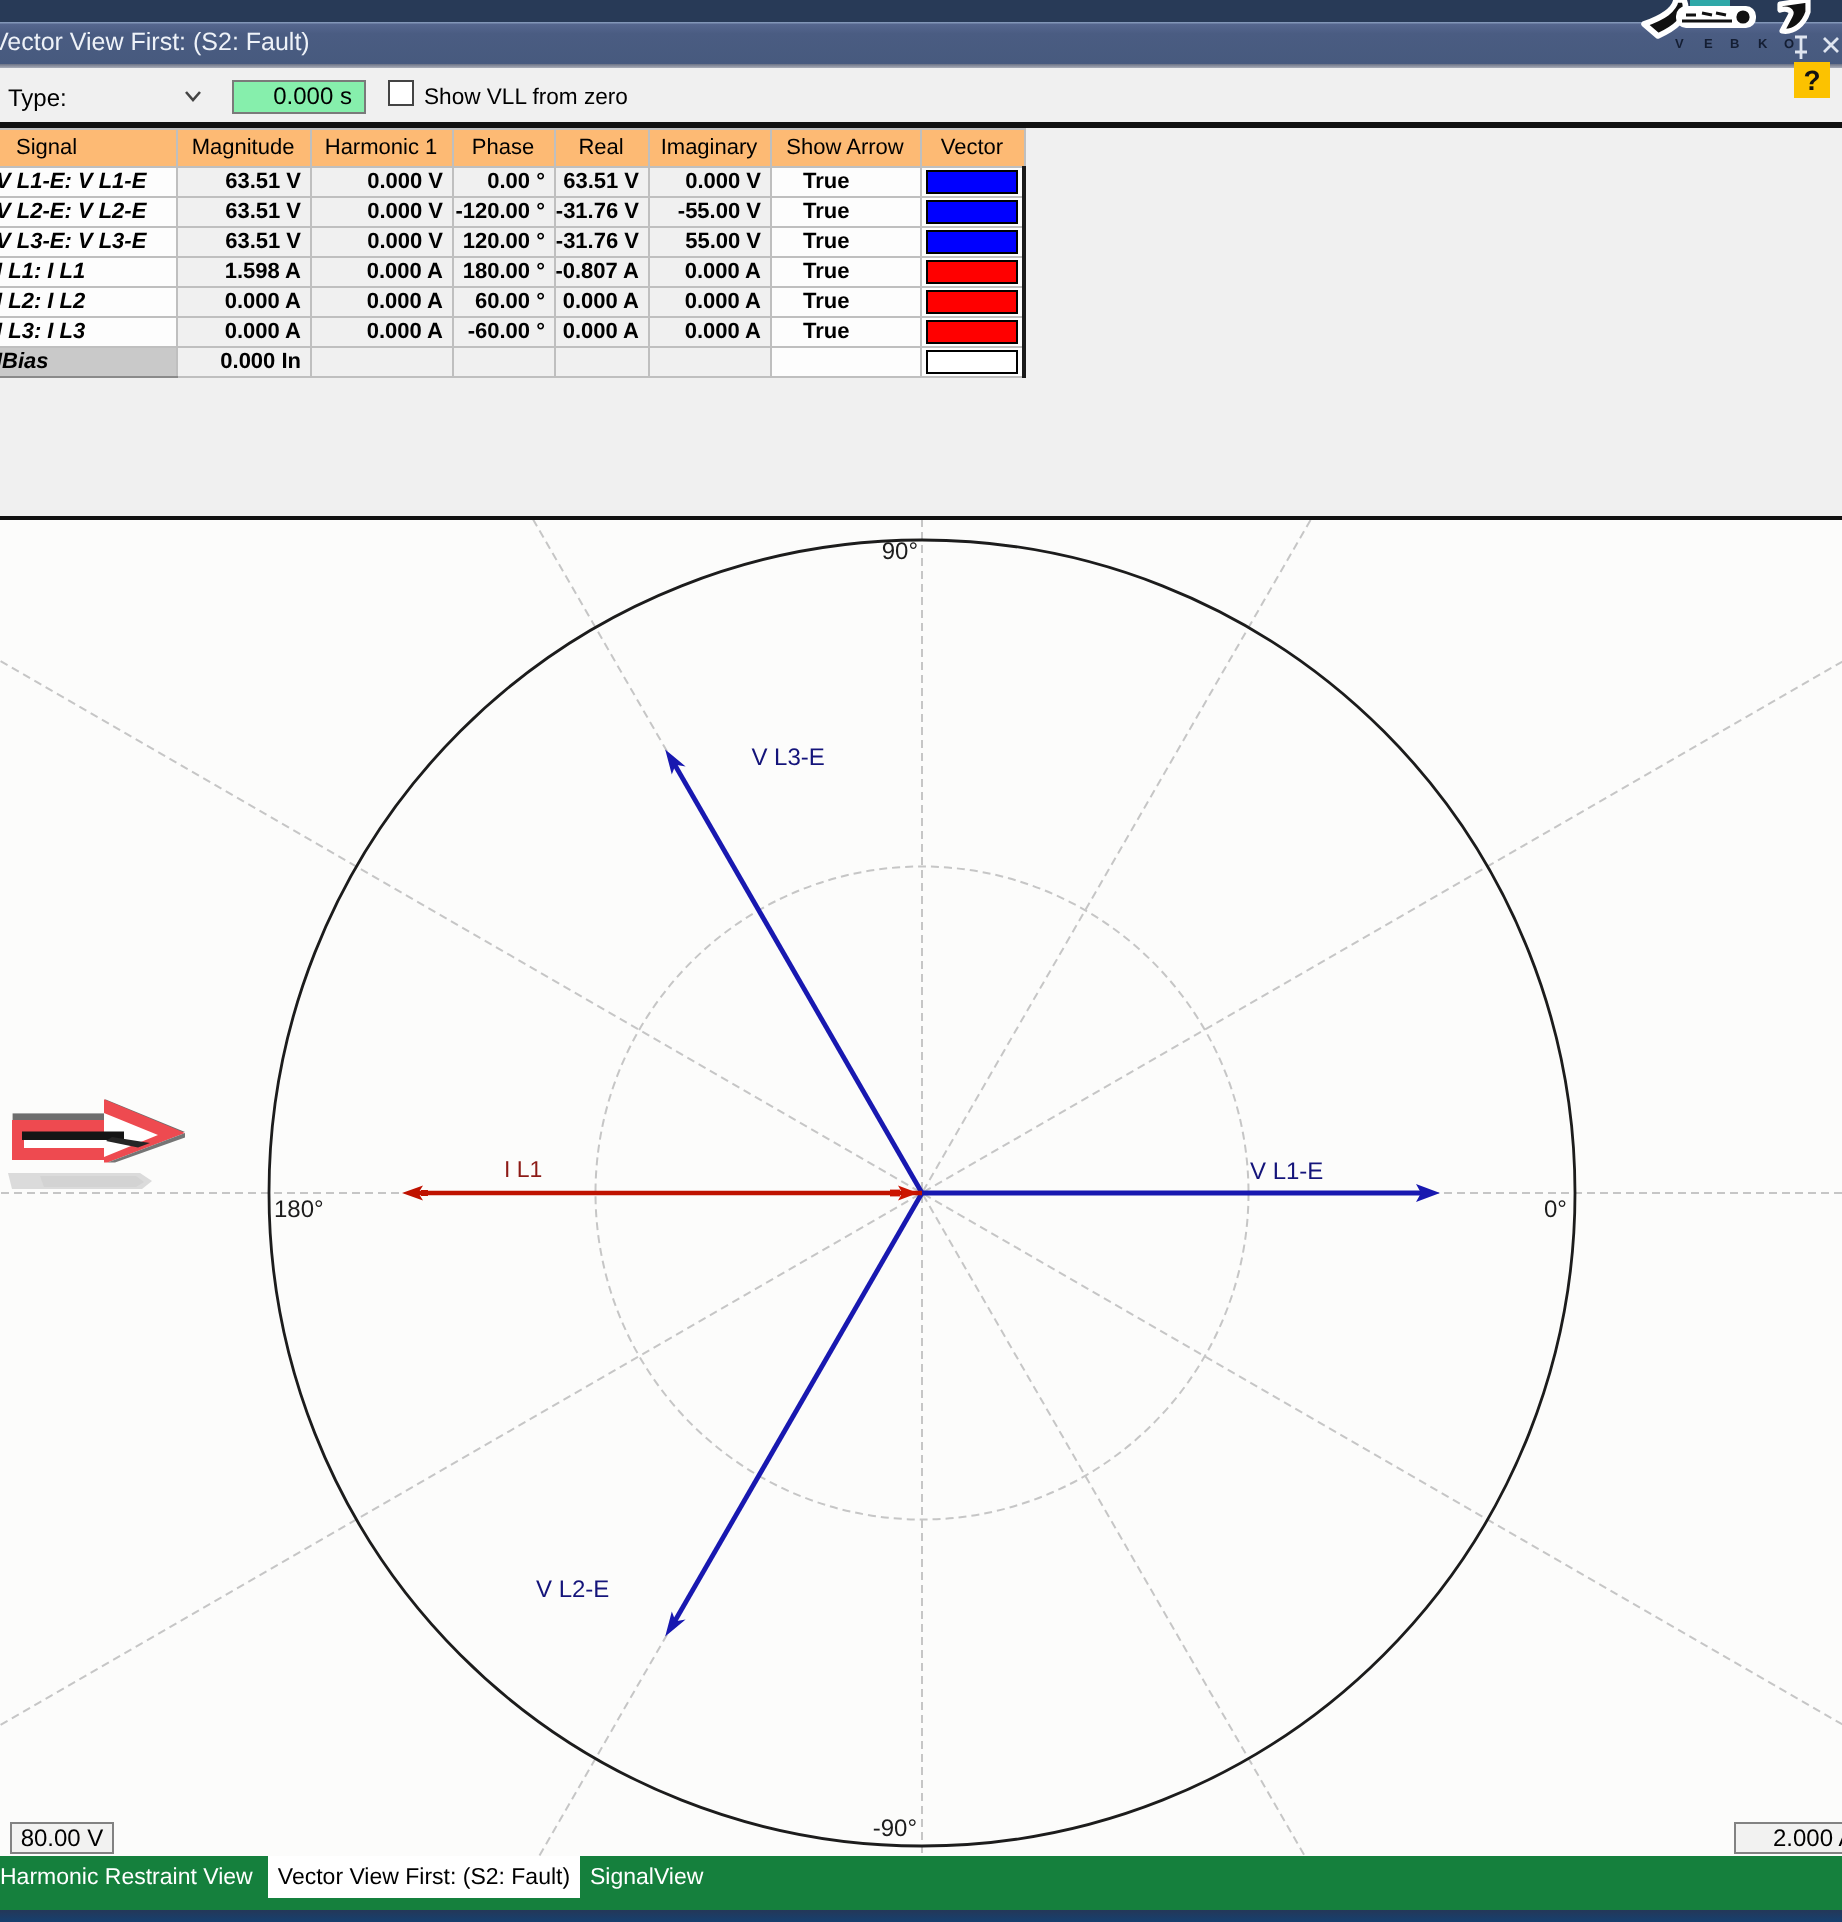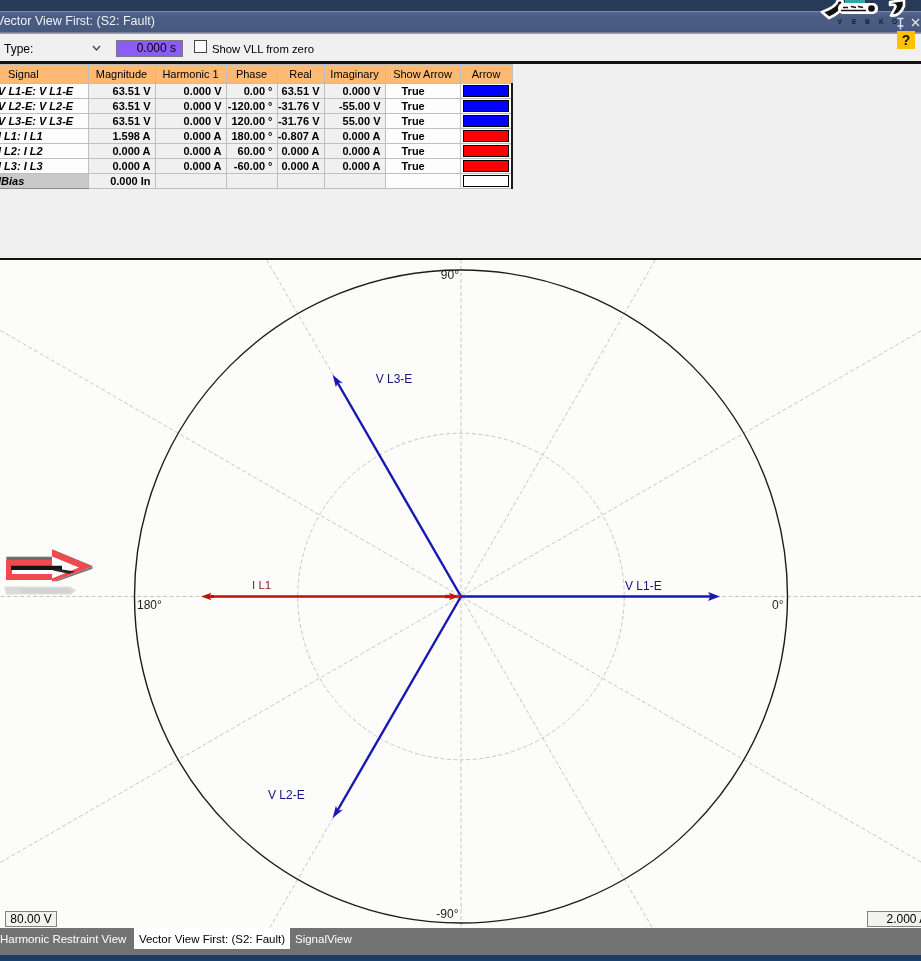--- a/index.html
+++ b/index.html
@@ -13,21 +13,21 @@
   #titlebar .t{position:absolute;left:-4px;top:3px;}
   #tbline{left:0;top:32px;width:921px;height:2px;background:linear-gradient(#6b7285,#a9adb8);}
   #toolbar{left:0;top:34px;width:921px;height:27px;background:#f0f0f0;}
   #blackline1{left:0;top:61px;width:921px;height:2.5px;background:#111;}
   #tablearea{left:0;top:63.5px;width:921px;height:194px;background:#f0f0f0;}
   #blackline2{left:0;top:257.5px;width:921px;height:2.5px;background:#111;}
   
   .lab{position:absolute;color:#000;font-size:12px;text-align:right;}
   #dd{left:40px;top:40px;width:66px;height:15px;background:#f2f2f2;border:1px solid #7a7a7a;font-size:12px;line-height:15px;padding-left:6px;margin-top:44px;}
   #ddarrow{left:92px;top:44px;width:9px;height:9px;}
-  #timebox{left:116px;top:40px;width:59px;height:15px;background:#8b5cf6;border:1px solid #7a7a7a;font-size:12px;line-height:15px;text-align:right;padding-right:6px;}
+  #timebox{left:116px;top:40px;width:59px;height:15px;background:#86efac;border:1px solid #7a7a7a;font-size:12px;line-height:15px;text-align:right;padding-right:6px;}
   #cb{left:194px;top:40px;width:11px;height:11px;background:#fff;border:1px solid #444;}
   #help{left:897px;top:31px;width:18px;height:18px;background:#fcc200;color:#111;
         font-weight:bold;font-size:14px;text-align:center;line-height:18px;}
   
   table{border-collapse:collapse;table-layout:fixed;font-size:11px;width:513px;}
   #tbl{left:0;top:64px;}
   td,th{padding:0;margin:0;overflow:hidden;white-space:nowrap;border:1px solid #bfbfbf;}
   th{height:18px;font-weight:normal;background:#fdba74;}
   td{height:13.8px;font-weight:bold;}
   .sig{background:#fdfdfd;font-weight:bold;text-align:left;padding-left:0;text-indent:-2px;border-left:none;font-style:italic;}
@@ -38,21 +38,21 @@
   .swb{background:#0000ff;} .swr{background:#ff0000;} .sww{background:#fff;}
   .ibias{background:#c9c9c9;border-bottom:1px solid #8a8a8a;}
   
   #plot{left:0;top:260px;}
   
   .scalebox{position:absolute;height:14.5px;border:1px solid #828282;background:#f2f2f1;
             font-size:12px;line-height:15px;overflow:hidden;}
   #sbv{left:5px;top:910.5px;width:50px;text-align:center;}
   #sba{left:866.5px;top:910.5px;width:55px;text-align:left;padding-left:19px;border-right:none;font-size:12px;}
   
-  #tabbar{left:0;top:928px;width:921px;height:33px;background:#737373;}
+  #tabbar{left:0;top:928px;width:921px;height:33px;background:#15803d;}
   #tabbar .dk{position:absolute;left:0;top:27px;width:921px;height:6px;background:linear-gradient(#243758,#16406f);}
   .tabtxt{position:absolute;top:0;height:21px;line-height:23px;font-size:11.5px;color:#fff;}
   #activetab{position:absolute;left:134px;top:0;width:156px;height:21px;background:#fff;
              color:#000;font-size:11.5px;line-height:23px;text-align:center;}
 </style>
 </head>
 <body>
 <div class="abs" id="topstrip"></div>
 <div class="abs" id="titlebar">
     <div class="t">Vector View First: (S2: Fault)</div>
@@ -83,21 +83,21 @@
     </colgroup>
  <tbody>
       <tr>
         <th style="text-align:left;padding-left:8px;border-left:none;">Signal</th>
         <th>Magnitude</th>
         <th>Harmonic 1</th>
         <th>Phase</th>
         <th>Real</th>
         <th>Imaginary</th>
         <th>Show Arrow</th>
-        <th>Arrow</th>
+        <th>Vector</th>
       </tr>
  <tr>
         <td class="sig">V L1-E: V L1-E</td>
         <td class="num">63.51 V</td>
         <td class="num">0.000 V</td>
         <td class="num">0.00 °</td>
         <td class="num">63.51 V</td>
         <td class="num">0.000 V</td>
         <td class="tru">True</td>
         <td class="col">

